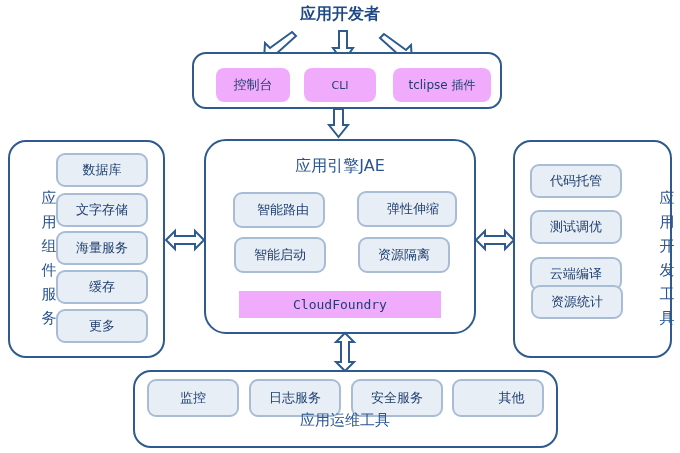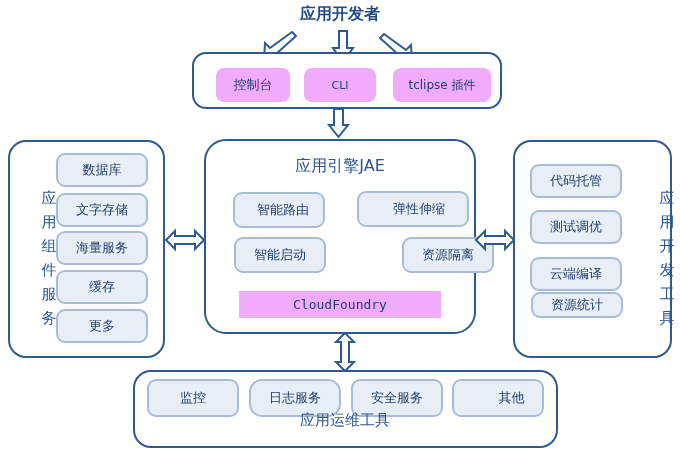--- a/index.html
+++ b/index.html
@@ -46,38 +46,38 @@
 <div class="pill" style="left:56px;top:270px;width:92px;height:34px;">缓存</div>
 <div class="pill" style="left:56px;top:309px;width:92px;height:34px;">更多</div>
 
 <svg class="arrow" style="left:165px;top:229px;" width="40" height="22">
   <path d="M1,11 L10,2 L10,7 L30,7 L30,2 L39,11 L30,20 L30,15 L10,15 L10,20 Z"></path>
 </svg>
 
 <div class="outer" style="left:204px;top:139px;width:272px;height:195px;border-radius:22px;"></div>
 <div class="title" style="left:270px;top:156px;width:140px;font-size:16px;">应用引擎JAE</div>
 <div class="pill" style="left:233px;top:192px;width:92px;height:36px;padding-left:8px;">智能路由</div>
-<div class="pill" style="left:357px;top:191px;width:112px;height:36px;padding-left:12px;">弹性伸缩</div>
+<div class="pill" style="left:357px;top:191px;width:100px;height:36px;padding-left:12px;">弹性伸缩</div>
 <div class="pill" style="left:234px;top:237px;width:92px;height:36px;">智能启动</div>
-<div class="pill" style="left:358px;top:237px;width:92px;height:36px;margin-left:44px;">资源隔离</div>
+<div class="pill" style="left:358px;top:237px;width:92px;height:36px;">资源隔离</div>
 <div class="flat" style="left:239px;top:291px;width:202px;height:27px;border-radius:0;font-family:'DejaVu Sans Mono',monospace;font-size:13px;">CloudFoundry</div>
 
 <svg class="arrow" style="left:475px;top:229px;" width="40" height="22">
   <path d="M1,11 L10,2 L10,7 L30,7 L30,2 L39,11 L30,20 L30,15 L10,15 L10,20 Z"></path>
 </svg>
 
 <div class="outer" style="left:513px;top:140px;width:159px;height:218px;"></div>
 <div class="pill" style="left:530px;top:164px;width:92px;height:34px;">代码托管</div>
 <div class="pill" style="left:530px;top:210px;width:92px;height:34px;">测试调优</div>
 <div class="pill" style="left:530px;top:257px;width:92px;height:34px;">云端编译</div>
-<div class="pill" style="left:531px;top:292px;width:92px;height:26px;">资源统计</div>
+<div class="pill" style="left:531px;top:285px;width:92px;height:34px;">资源统计</div>
 <div class="vtext" style="left:640px;top:186px;">应用开发工具</div>
 
 <svg class="arrow" style="left:333px;top:332px;" width="24" height="40">
   <path d="M12,1 L21,10 L16,10 L16,30 L21,30 L12,39 L3,30 L8,30 L8,10 L3,10 Z"></path>
 </svg>
 
 <div class="outer" style="left:133px;top:370px;width:425px;height:78px;"></div>
 <div class="pill" style="left:147px;top:379px;width:92px;height:38px;">监控</div>
-<div class="pill" style="left:249px;top:379px;width:92px;height:38px;border-radius:13px;">日志服务</div>
+<div class="pill" style="left:249px;top:379px;width:92px;height:38px;">日志服务</div>
 <div class="pill" style="left:351px;top:379px;width:92px;height:38px;">安全服务</div>
 <div class="pill" style="left:452px;top:379px;width:92px;height:38px;padding-left:27px;">其他</div>
 <div class="title" style="left:280px;top:411px;width:130px;font-size:15px;">应用运维工具</div>
 
 </body></html>

